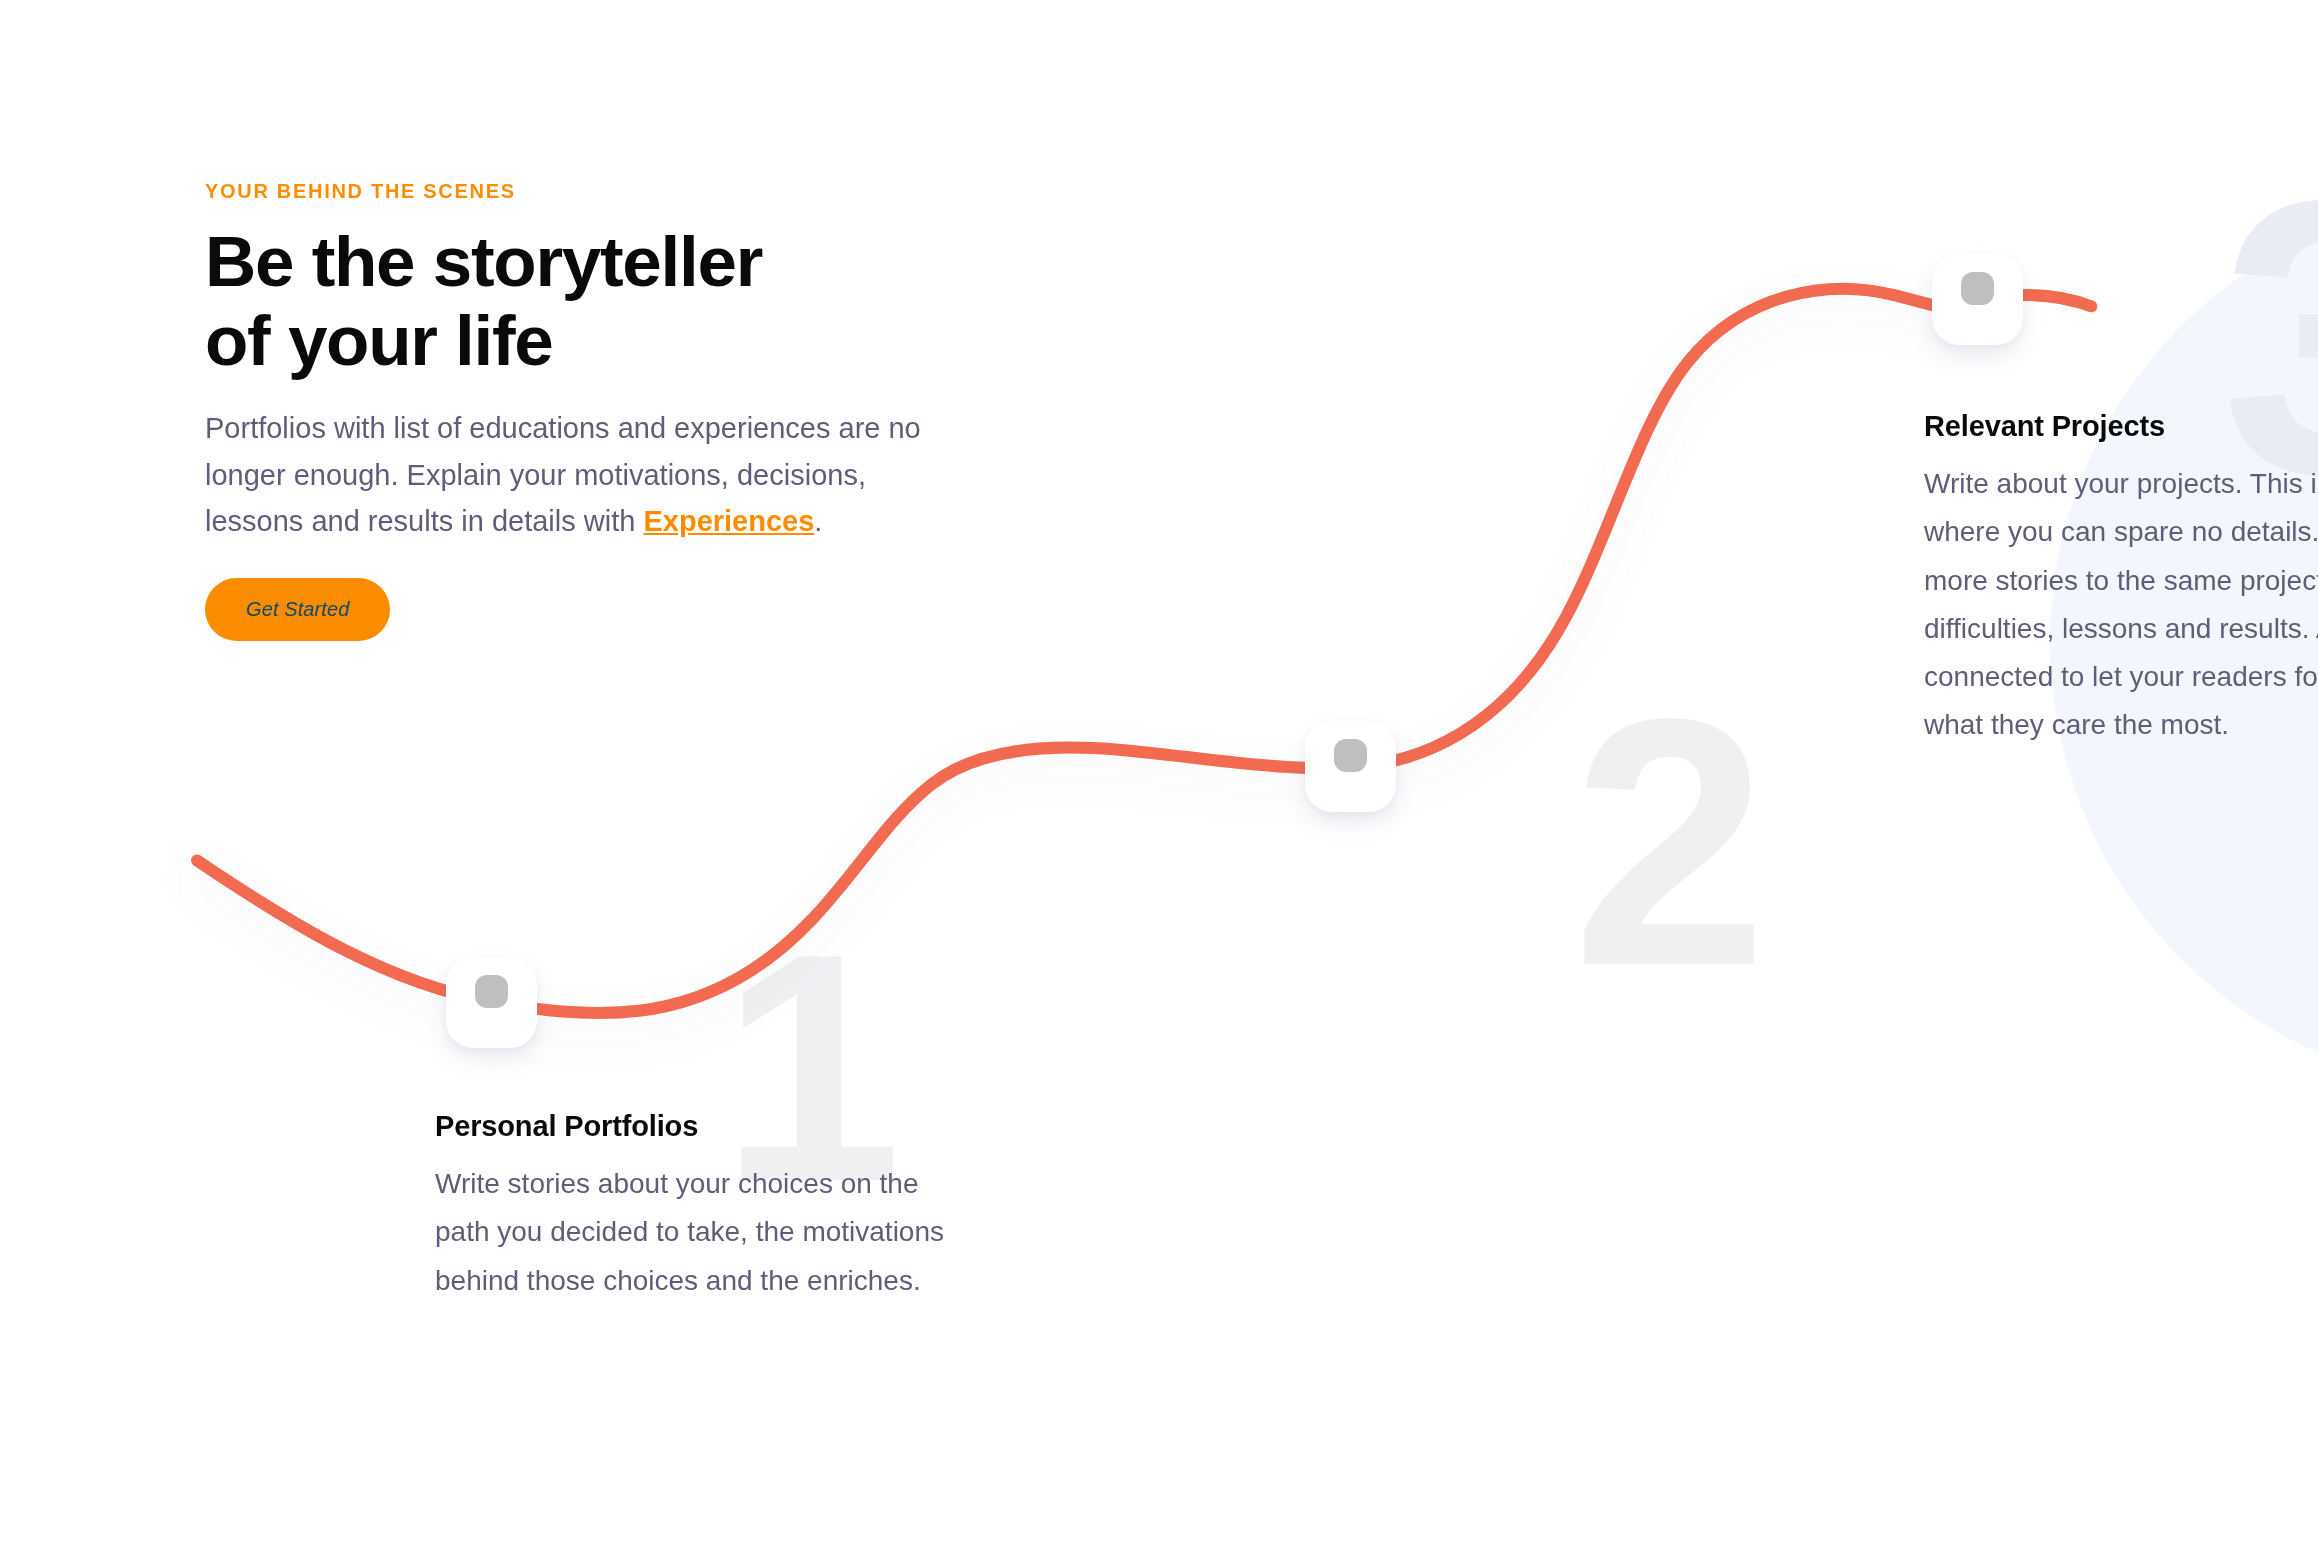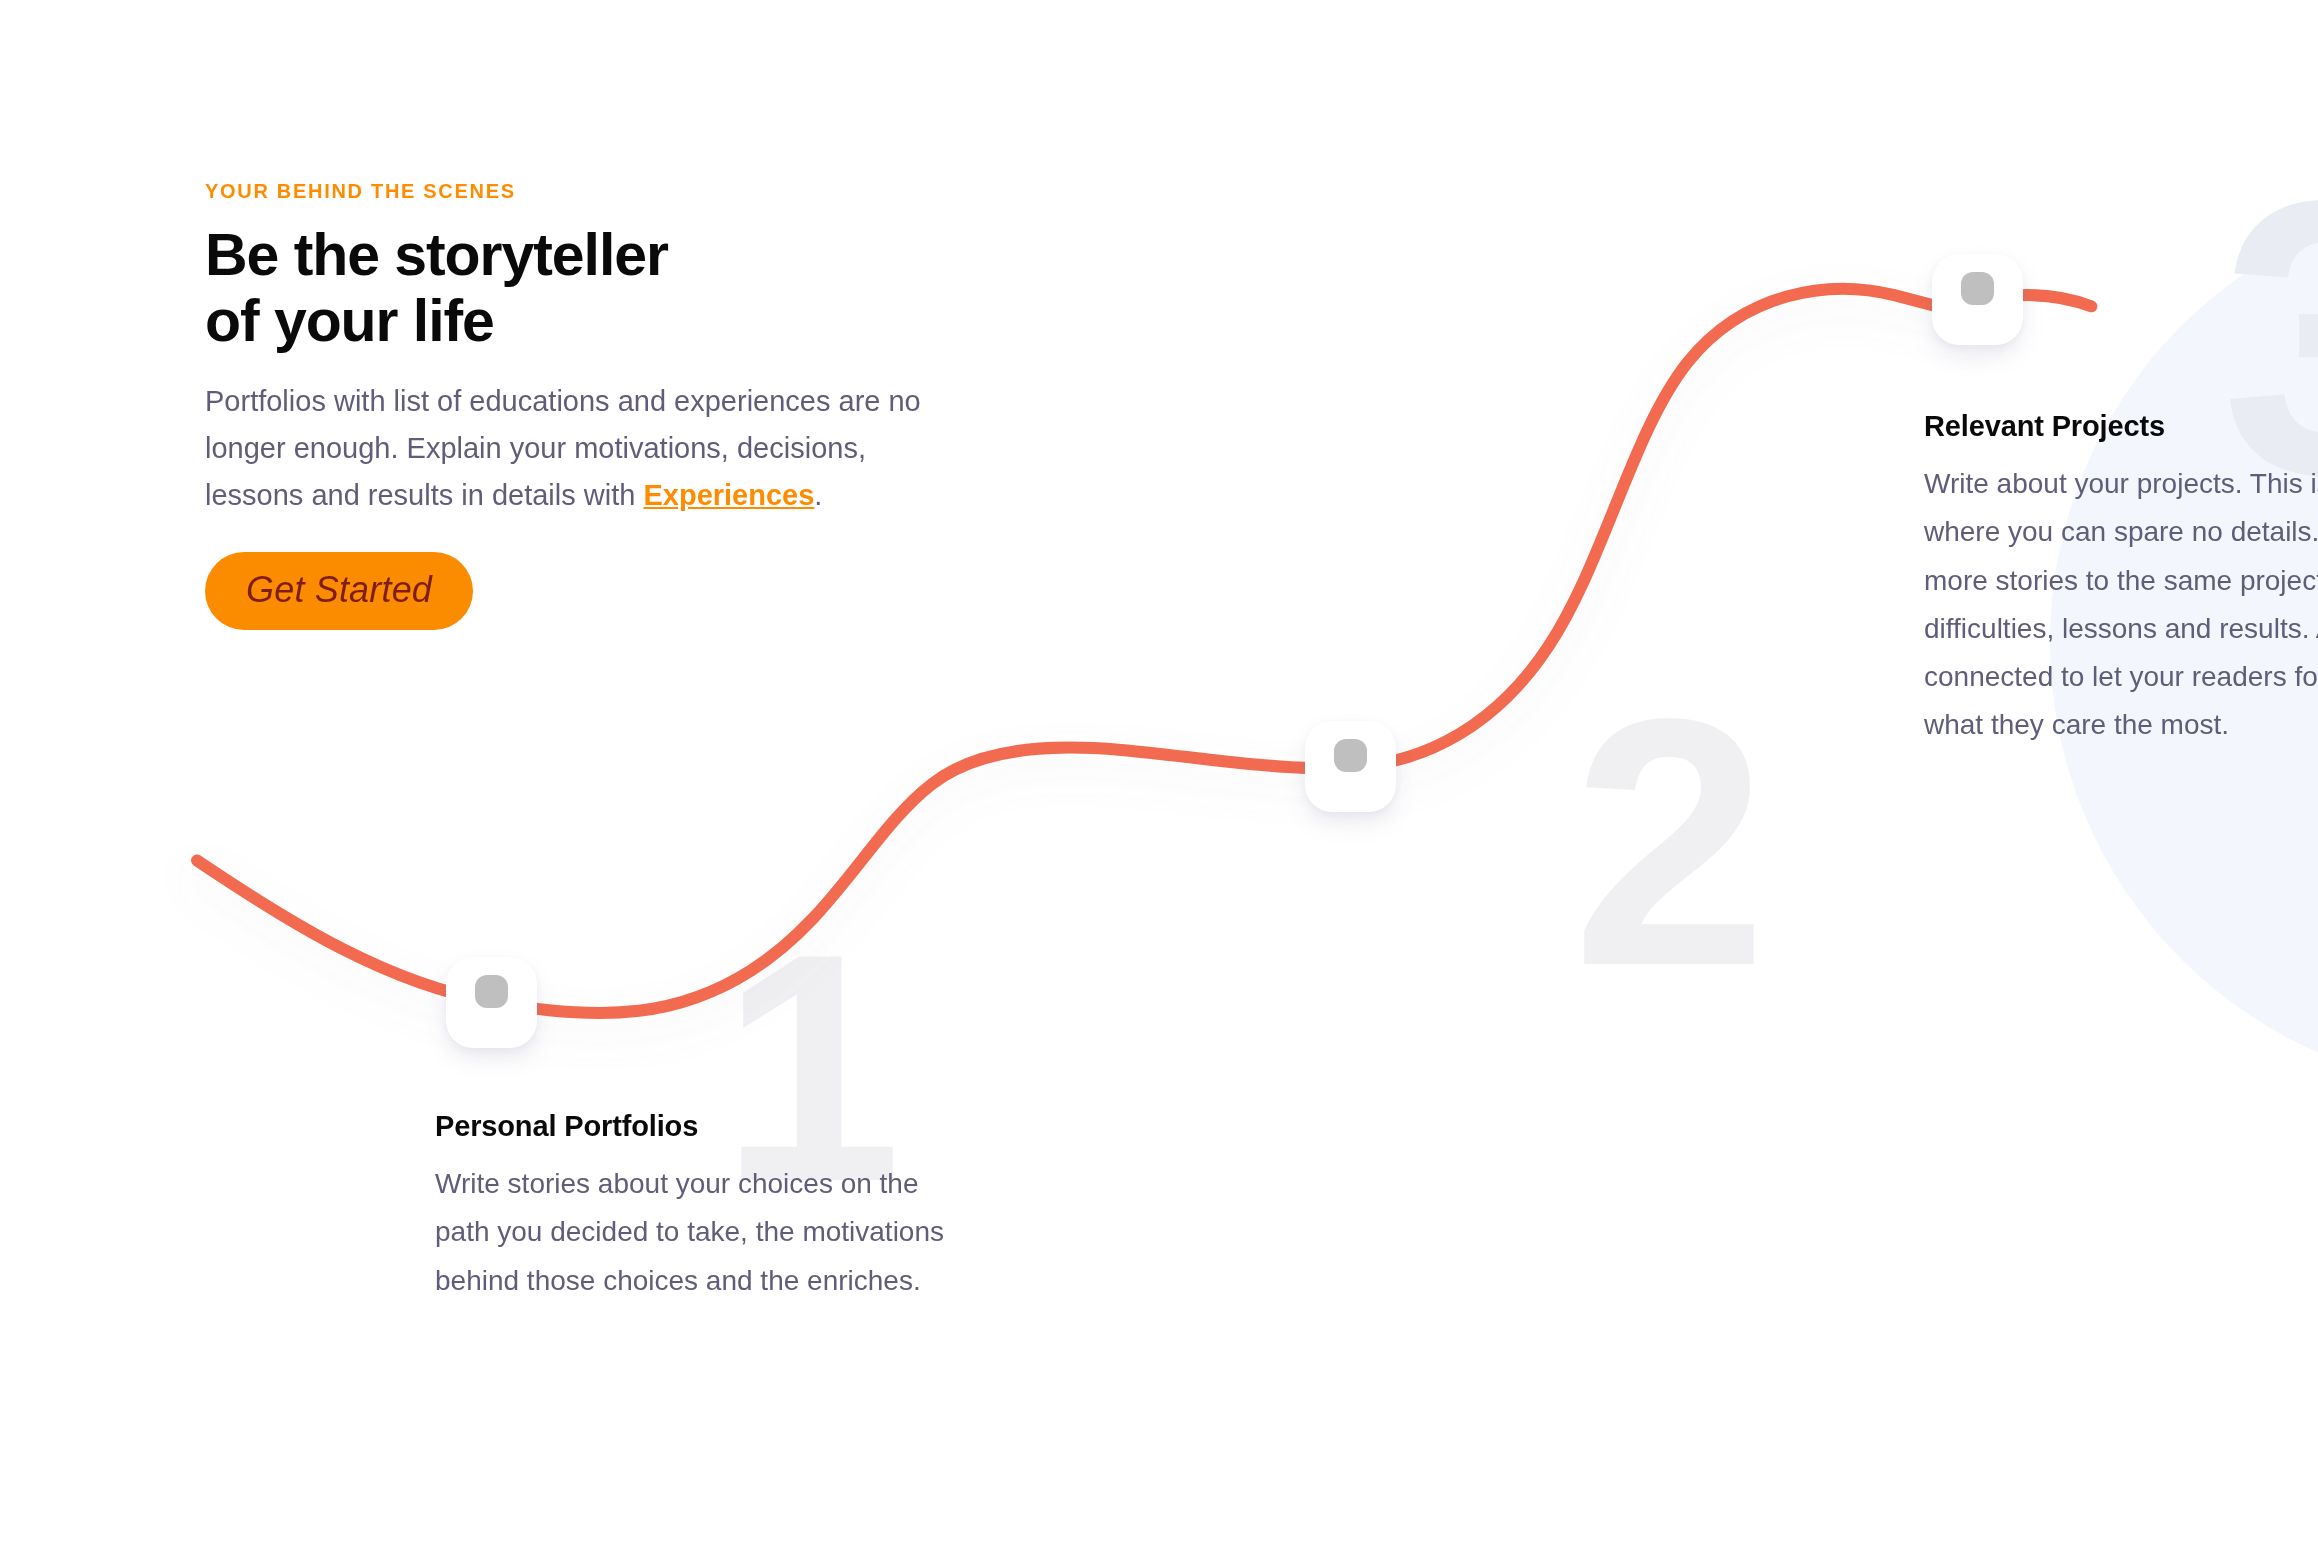--- a/index.html
+++ b/index.html
@@ -97,21 +97,21 @@
     font-size: 20px;
     font-weight: 700;
     letter-spacing: 0.085em;
     color: #ff8c00;
     text-transform: uppercase;
     line-height: 1.15;
     white-space: nowrap;
   }
   .hero-title {
     margin-top: 18.5px;
-    font-size: 59px;
+    font-size: 71px;
     font-weight: 700;
     line-height: 1.12;
     letter-spacing: -0.018em;
     color: #0a0a0a;
   }
   .hero-title .line { display: block; }
   .hero-body {
     margin-top: 24px;
     width: 733px;
     font-size: 29px;
@@ -123,22 +123,22 @@
     color: #ff8c00;
     font-weight: 700;
   }
   .cta {
     display: inline-block;
     margin-top: 33px;
     padding: 20.4px 41px 22px;
     border: none;
     border-radius: 463px;
     background: #fb8c00;
-    color: #7f1d1d;
-    font-size: 36px;
+    color: #0c4a6e;
+    font-size: 20px;
     font-style: italic;
     font-family: "Liberation Sans", "DejaVu Sans", sans-serif;
     line-height: 1;
     cursor: pointer;
     letter-spacing: 0.005em;
   }
 
   
   .step {
     position: absolute;

